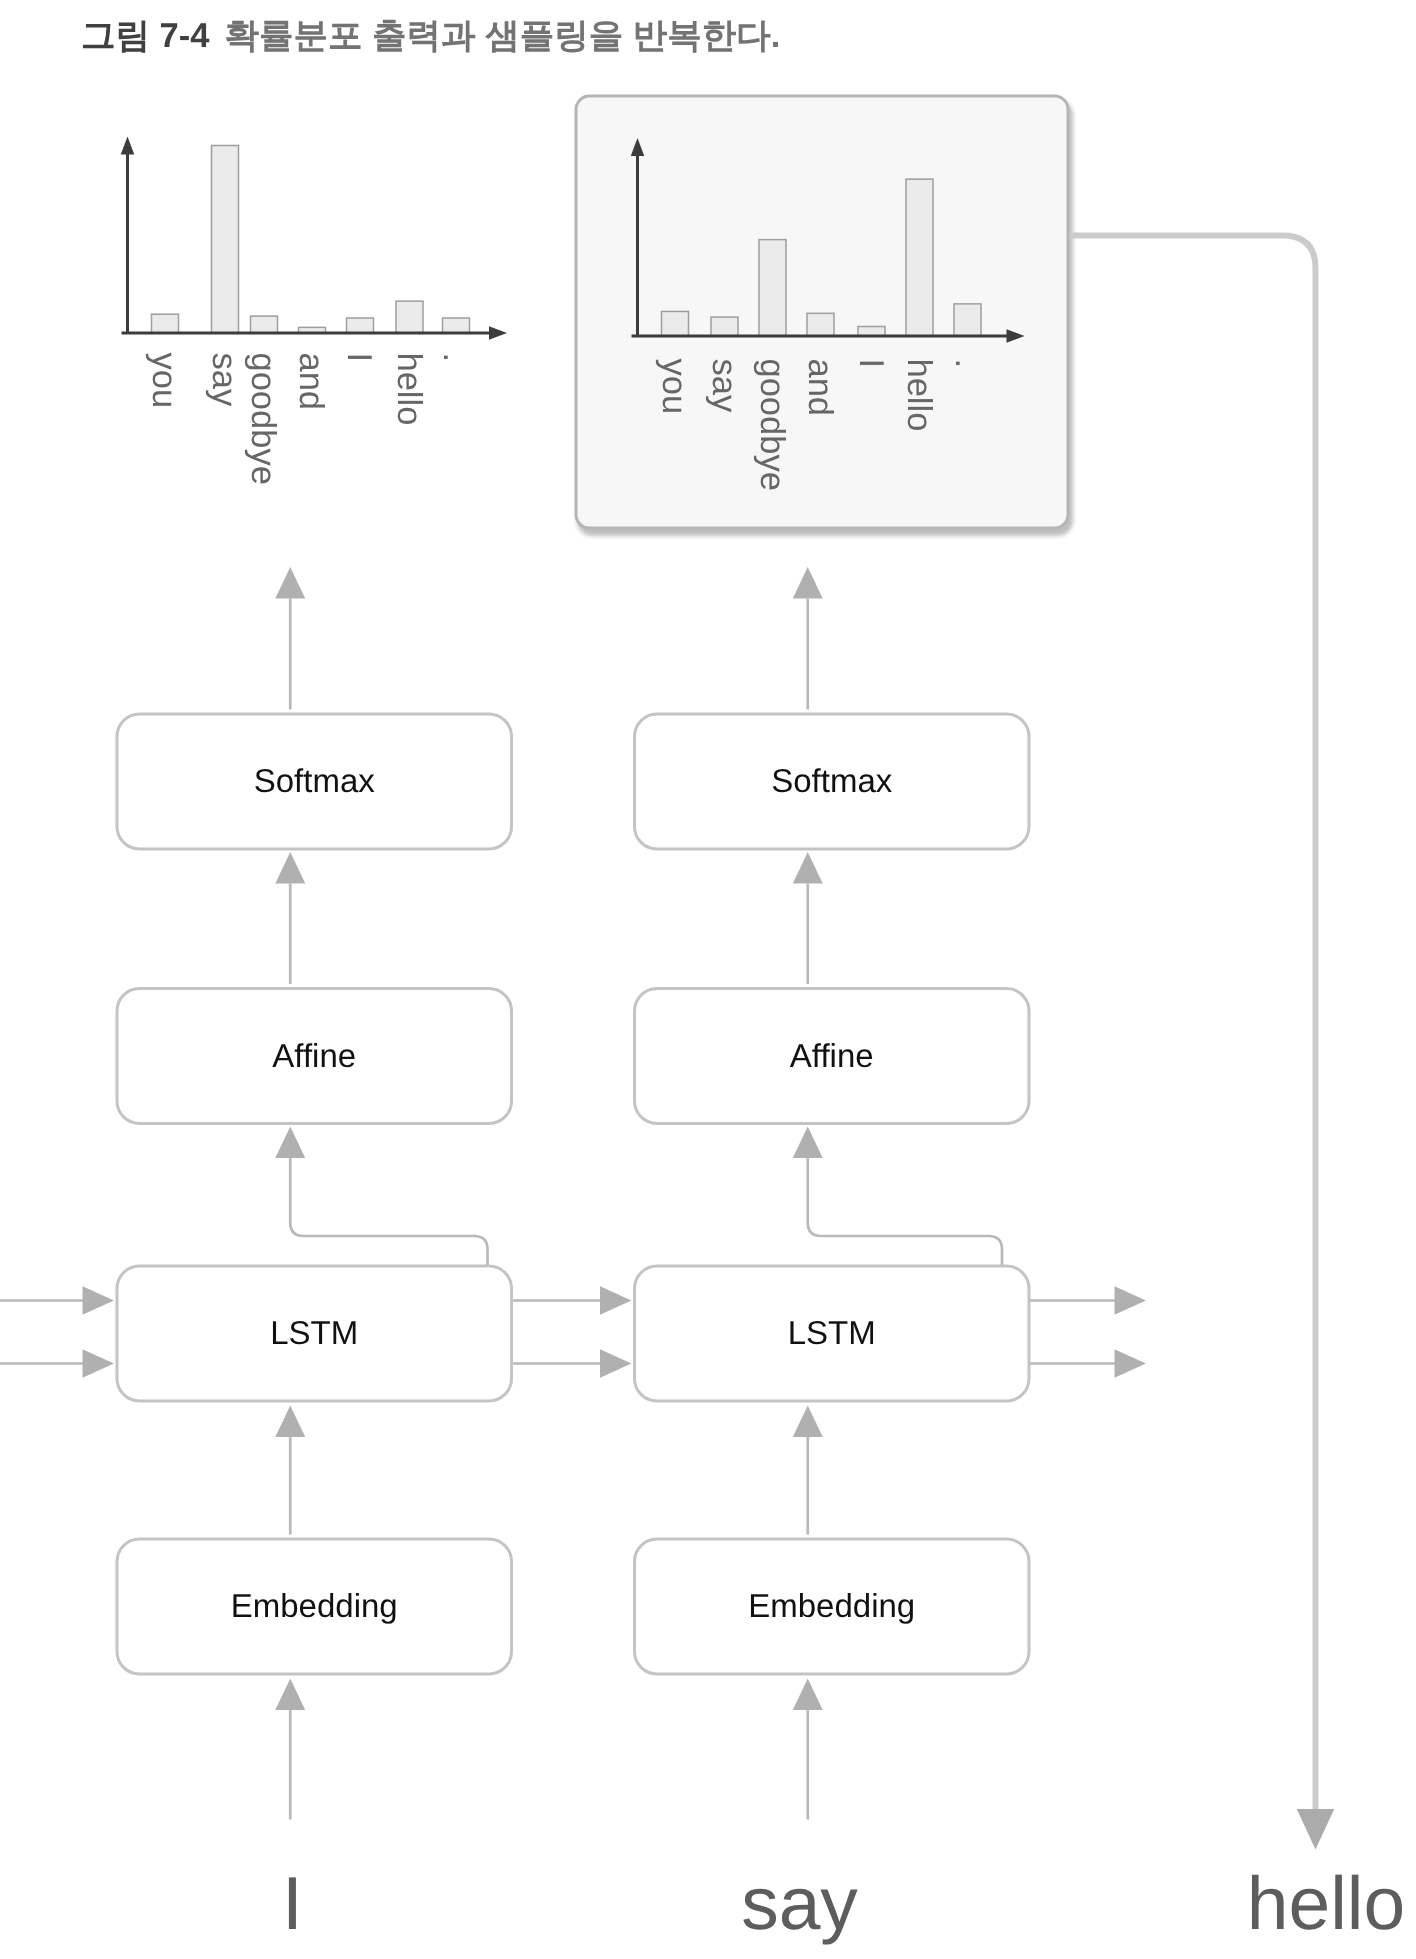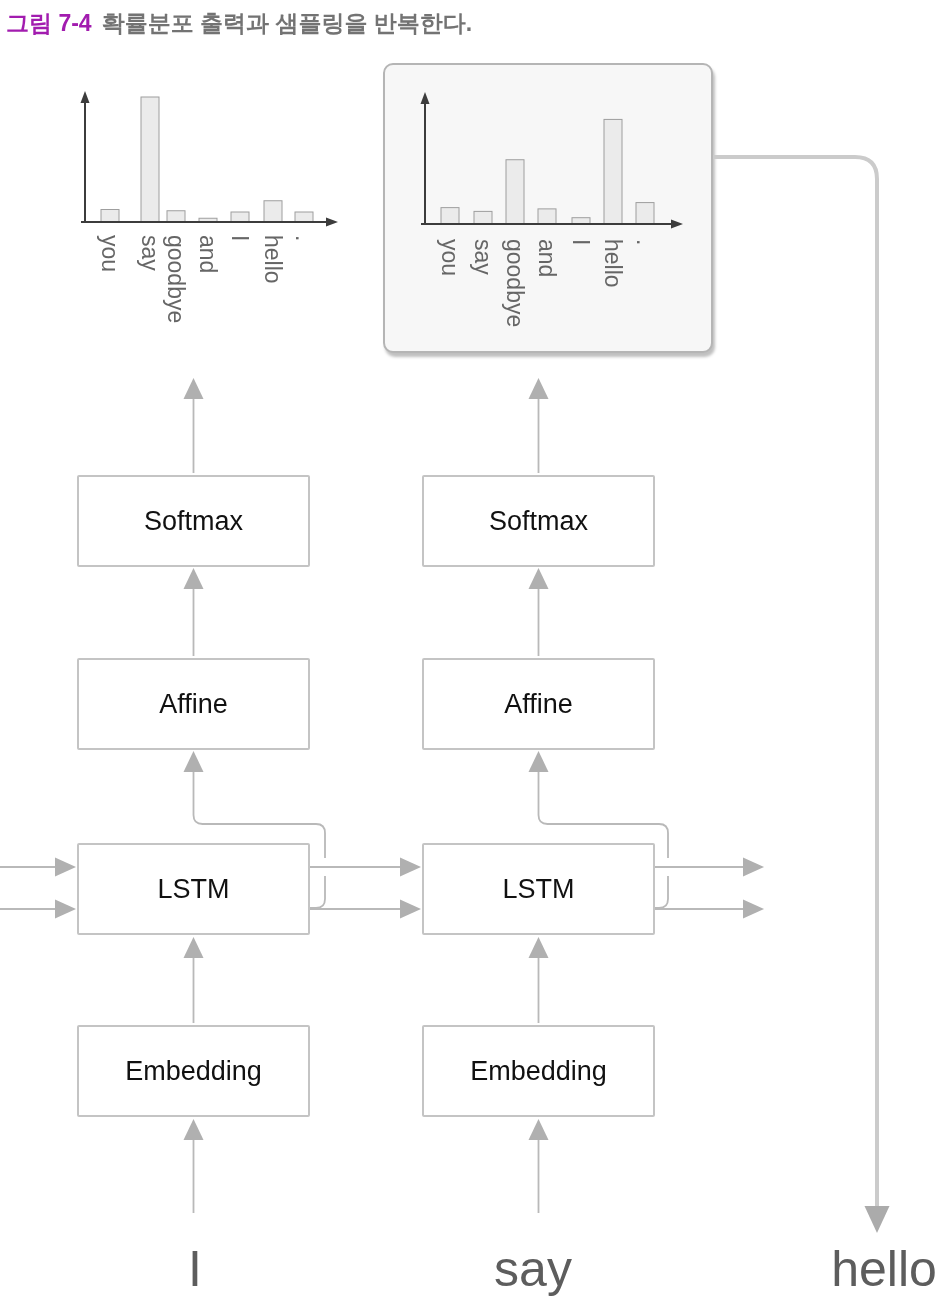--- a/index.html
+++ b/index.html
@@ -5,34 +5,34 @@
   html,body{margin:0;padding:0;background:#ffffff;}
   .page{
     position:relative; width:944px; height:1306px; overflow:hidden;
     background:#ffffff;
     font-family:"Liberation Sans", sans-serif;
   }
   .fig-title{
     position:absolute; left:6px; top:8px; font-size:23px; font-weight:bold;
     white-space:nowrap; letter-spacing:0;
   }
-  .fig-label{color:#a21caf; margin-right:10px;}
+  .fig-label{color:#404040; margin-right:10px;margin-left:48px;}
   .fig-caption{color:#737373;}
   .highlight-box{
     position:absolute; left:383px; top:63px; width:330px; height:290px;
     background:#f7f7f7; border:2px solid #b5b5b5; border-radius:10px;
     box-shadow:2px 4px 3px rgba(0,0,0,0.25);
     box-sizing:border-box;
   }
   svg.diagram{position:absolute; left:0; top:0; pointer-events:none;}
   .nnbox{
-    position:absolute; width:233px; height:92px; box-sizing:border-box;
-    background:#ffffff; border:2px solid #c4c4c4; border-radius:2px;
+    position:absolute; width:265px; height:92px; box-sizing:border-box;
+    background:#ffffff; border:2px solid #c4c4c4; border-radius:16px;
     display:flex; align-items:center; justify-content:center;
-    font-size:27px; color:#111111;
+    font-size:22px; color:#111111;
   }
   .word{
     position:absolute; width:160px; top:1240px; text-align:center;
     font-size:50px; color:#5d5d5d;
   }
 </style>
 </head>
 <body>
 
 <div class="page">

